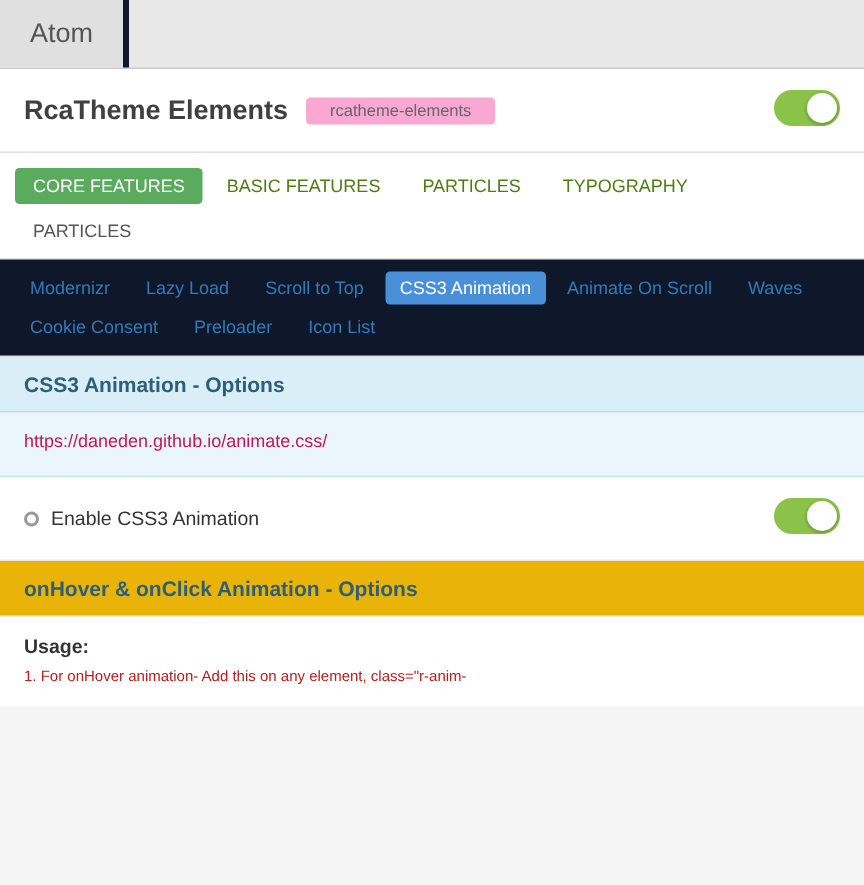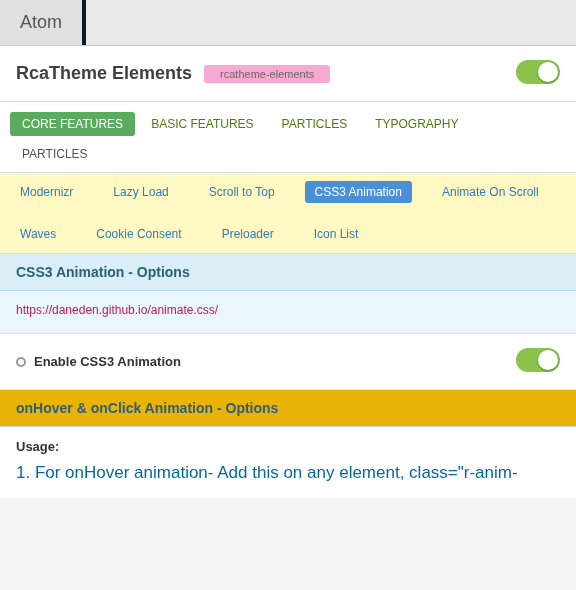--- a/index.html
+++ b/index.html
@@ -84,25 +84,25 @@
     .feature-tab.inactive {
       background: transparent;
       color: #4d7c0f;
     }
     .feature-tab.extensions {
       color: #555;
     }
 
     
     .sub-nav {
-      background: #fef9c3;
+      background: #0f172a;
       padding: 8px 10px;
       display: flex;
       flex-wrap: wrap;
-      gap: 20px;
+      gap: 4px;
       border-bottom: 1px solid #ddd;
     }
     .sub-nav-item {
       padding: 4px 10px;
       font-size: 12px;
       cursor: pointer;
       border-radius: 3px;
       color: #337ab7;
     }
     .sub-nav-item.active {
@@ -208,31 +208,31 @@
       background: #fff;
       padding: 12px 16px;
     }
     .usage-title {
       font-weight: bold;
       font-size: 13px;
       color: #333;
       margin-bottom: 6px;
     }
     .usage-text {
-      font-size: 17px;
-      color: #0369a1;
+      font-size: 10px;
+      color: #b91c1c;
       line-height: 1.5;
     }
 
     .enable-label-block {
       display: flex;
       flex-direction: column;
     }
     .enable-label-block span:first-child {
-      font-weight: bold;
+      font-weight: normal;
     }
   </style>
 </head>
 <body>
 
 <div class="top-tabs">
   <div class="top-tab">Atom</div>
 </div>
 
 <div class="header-row">

